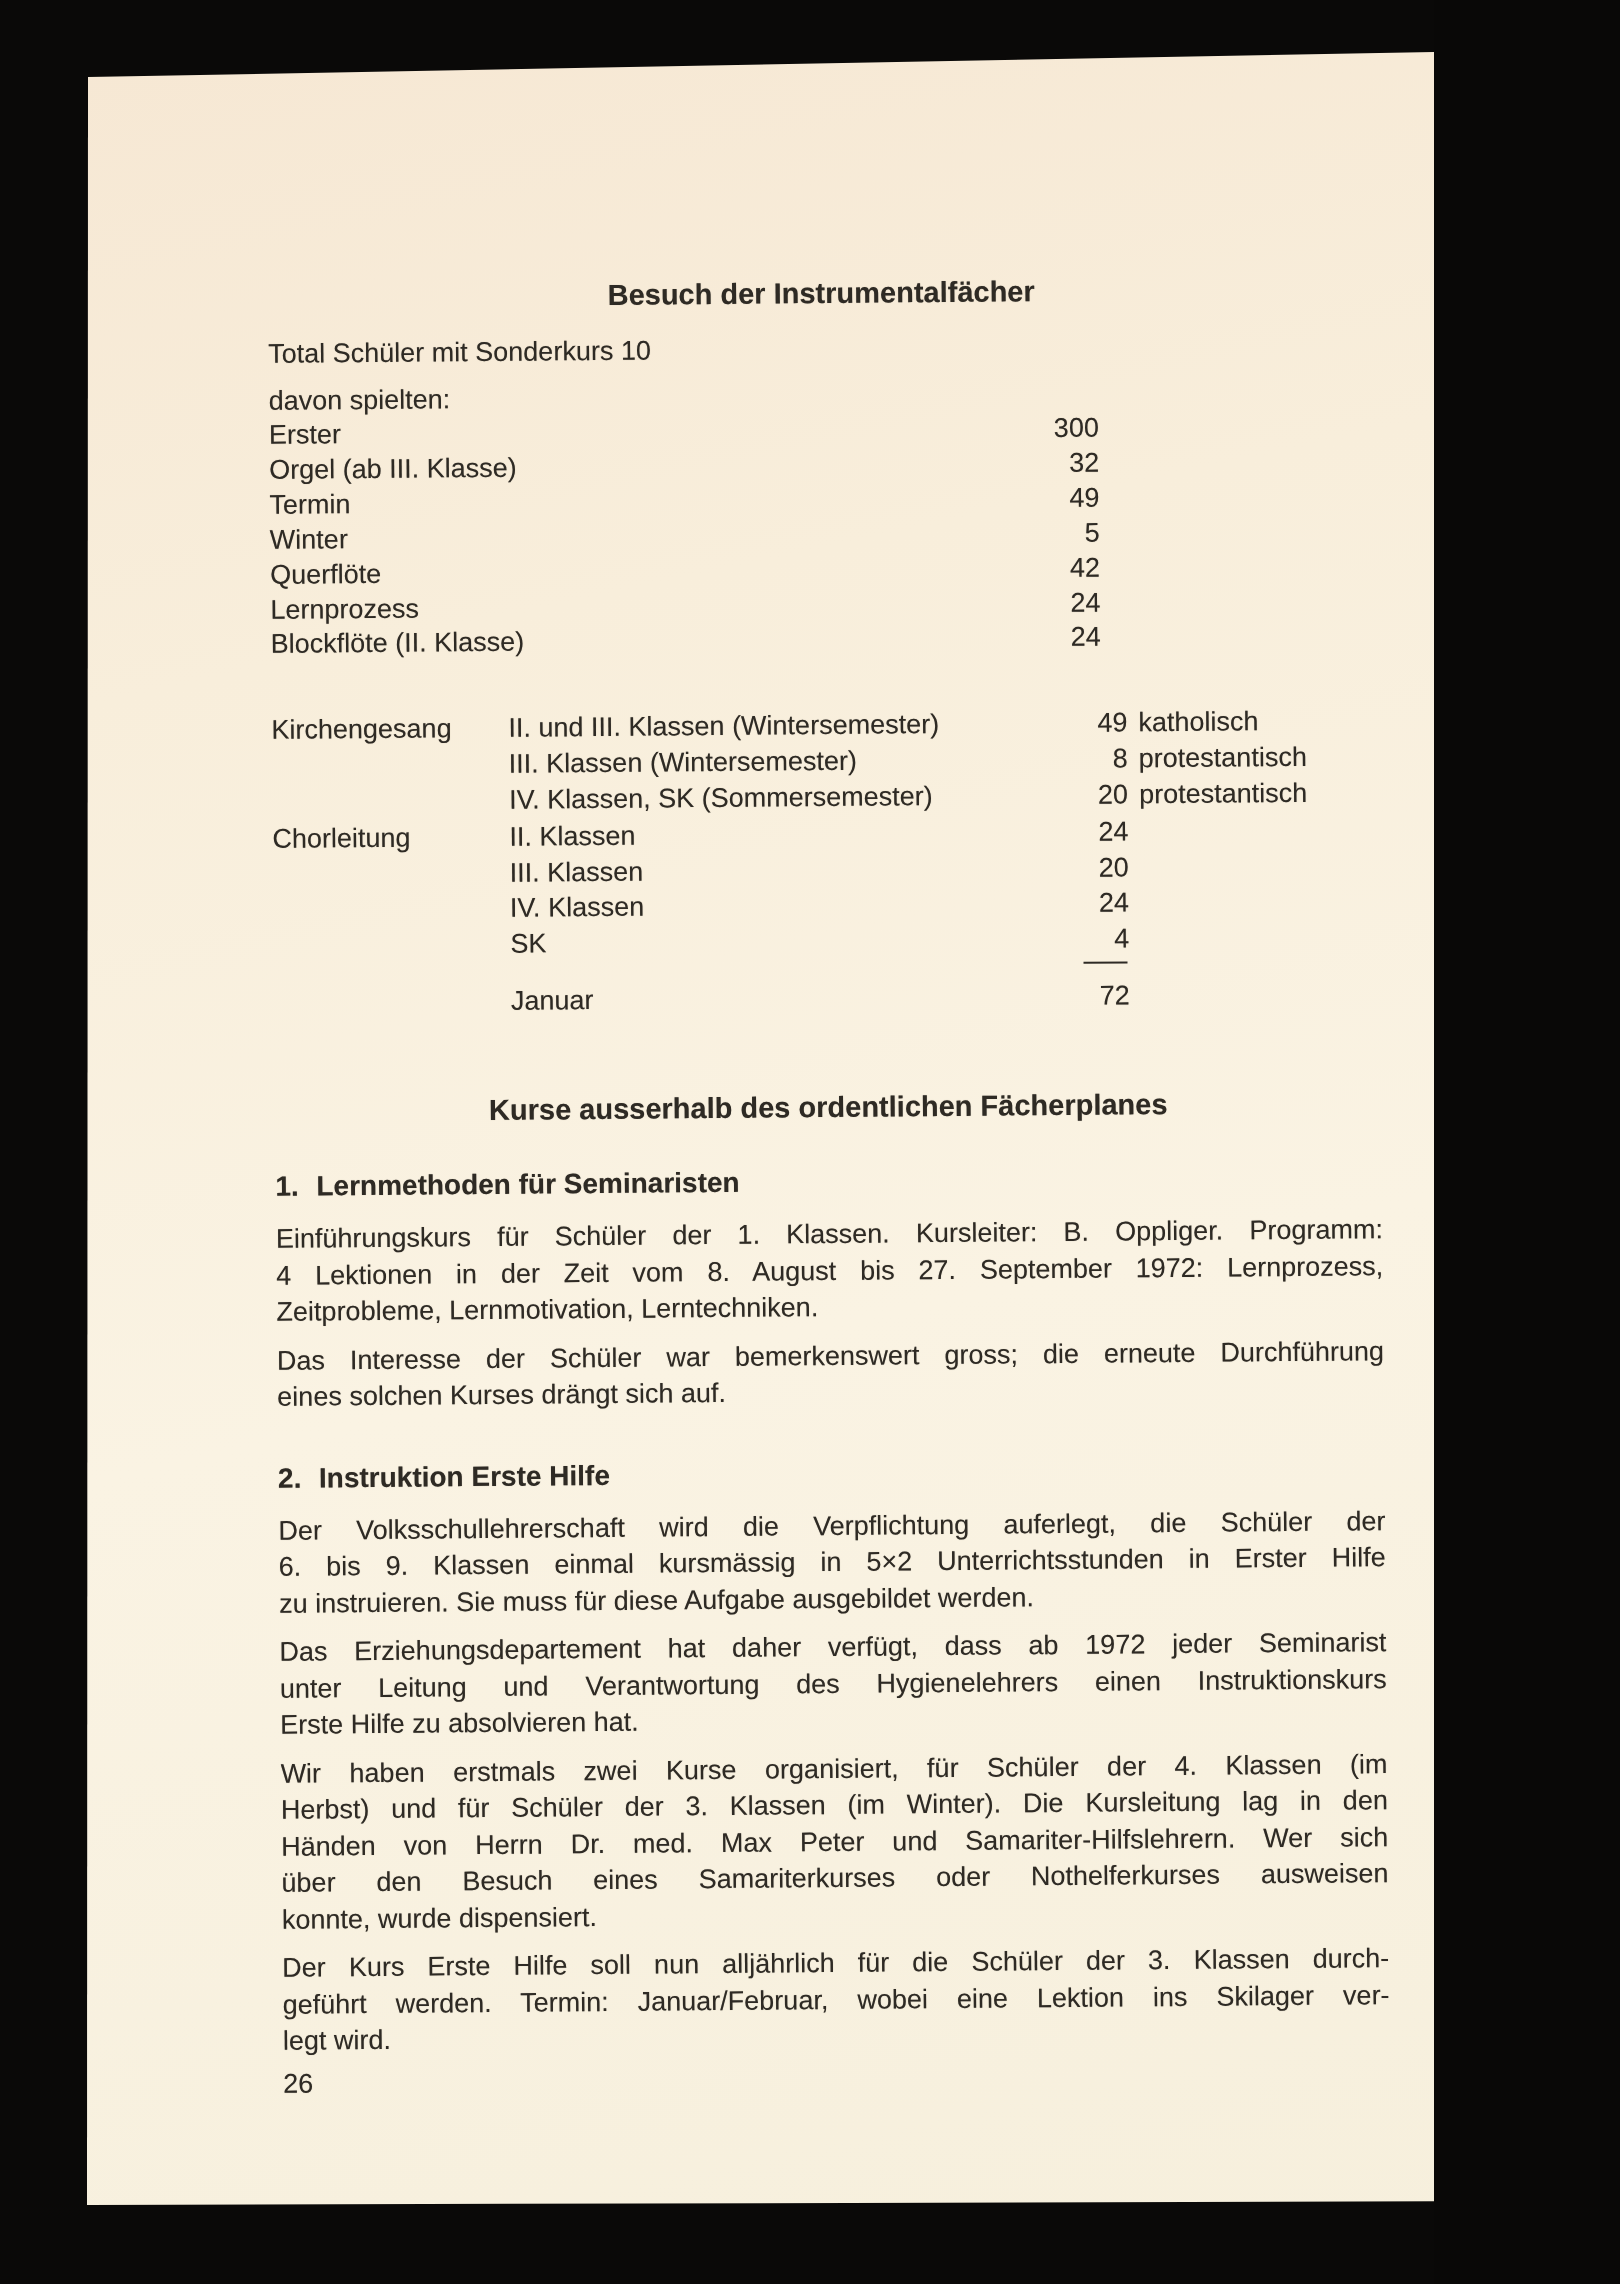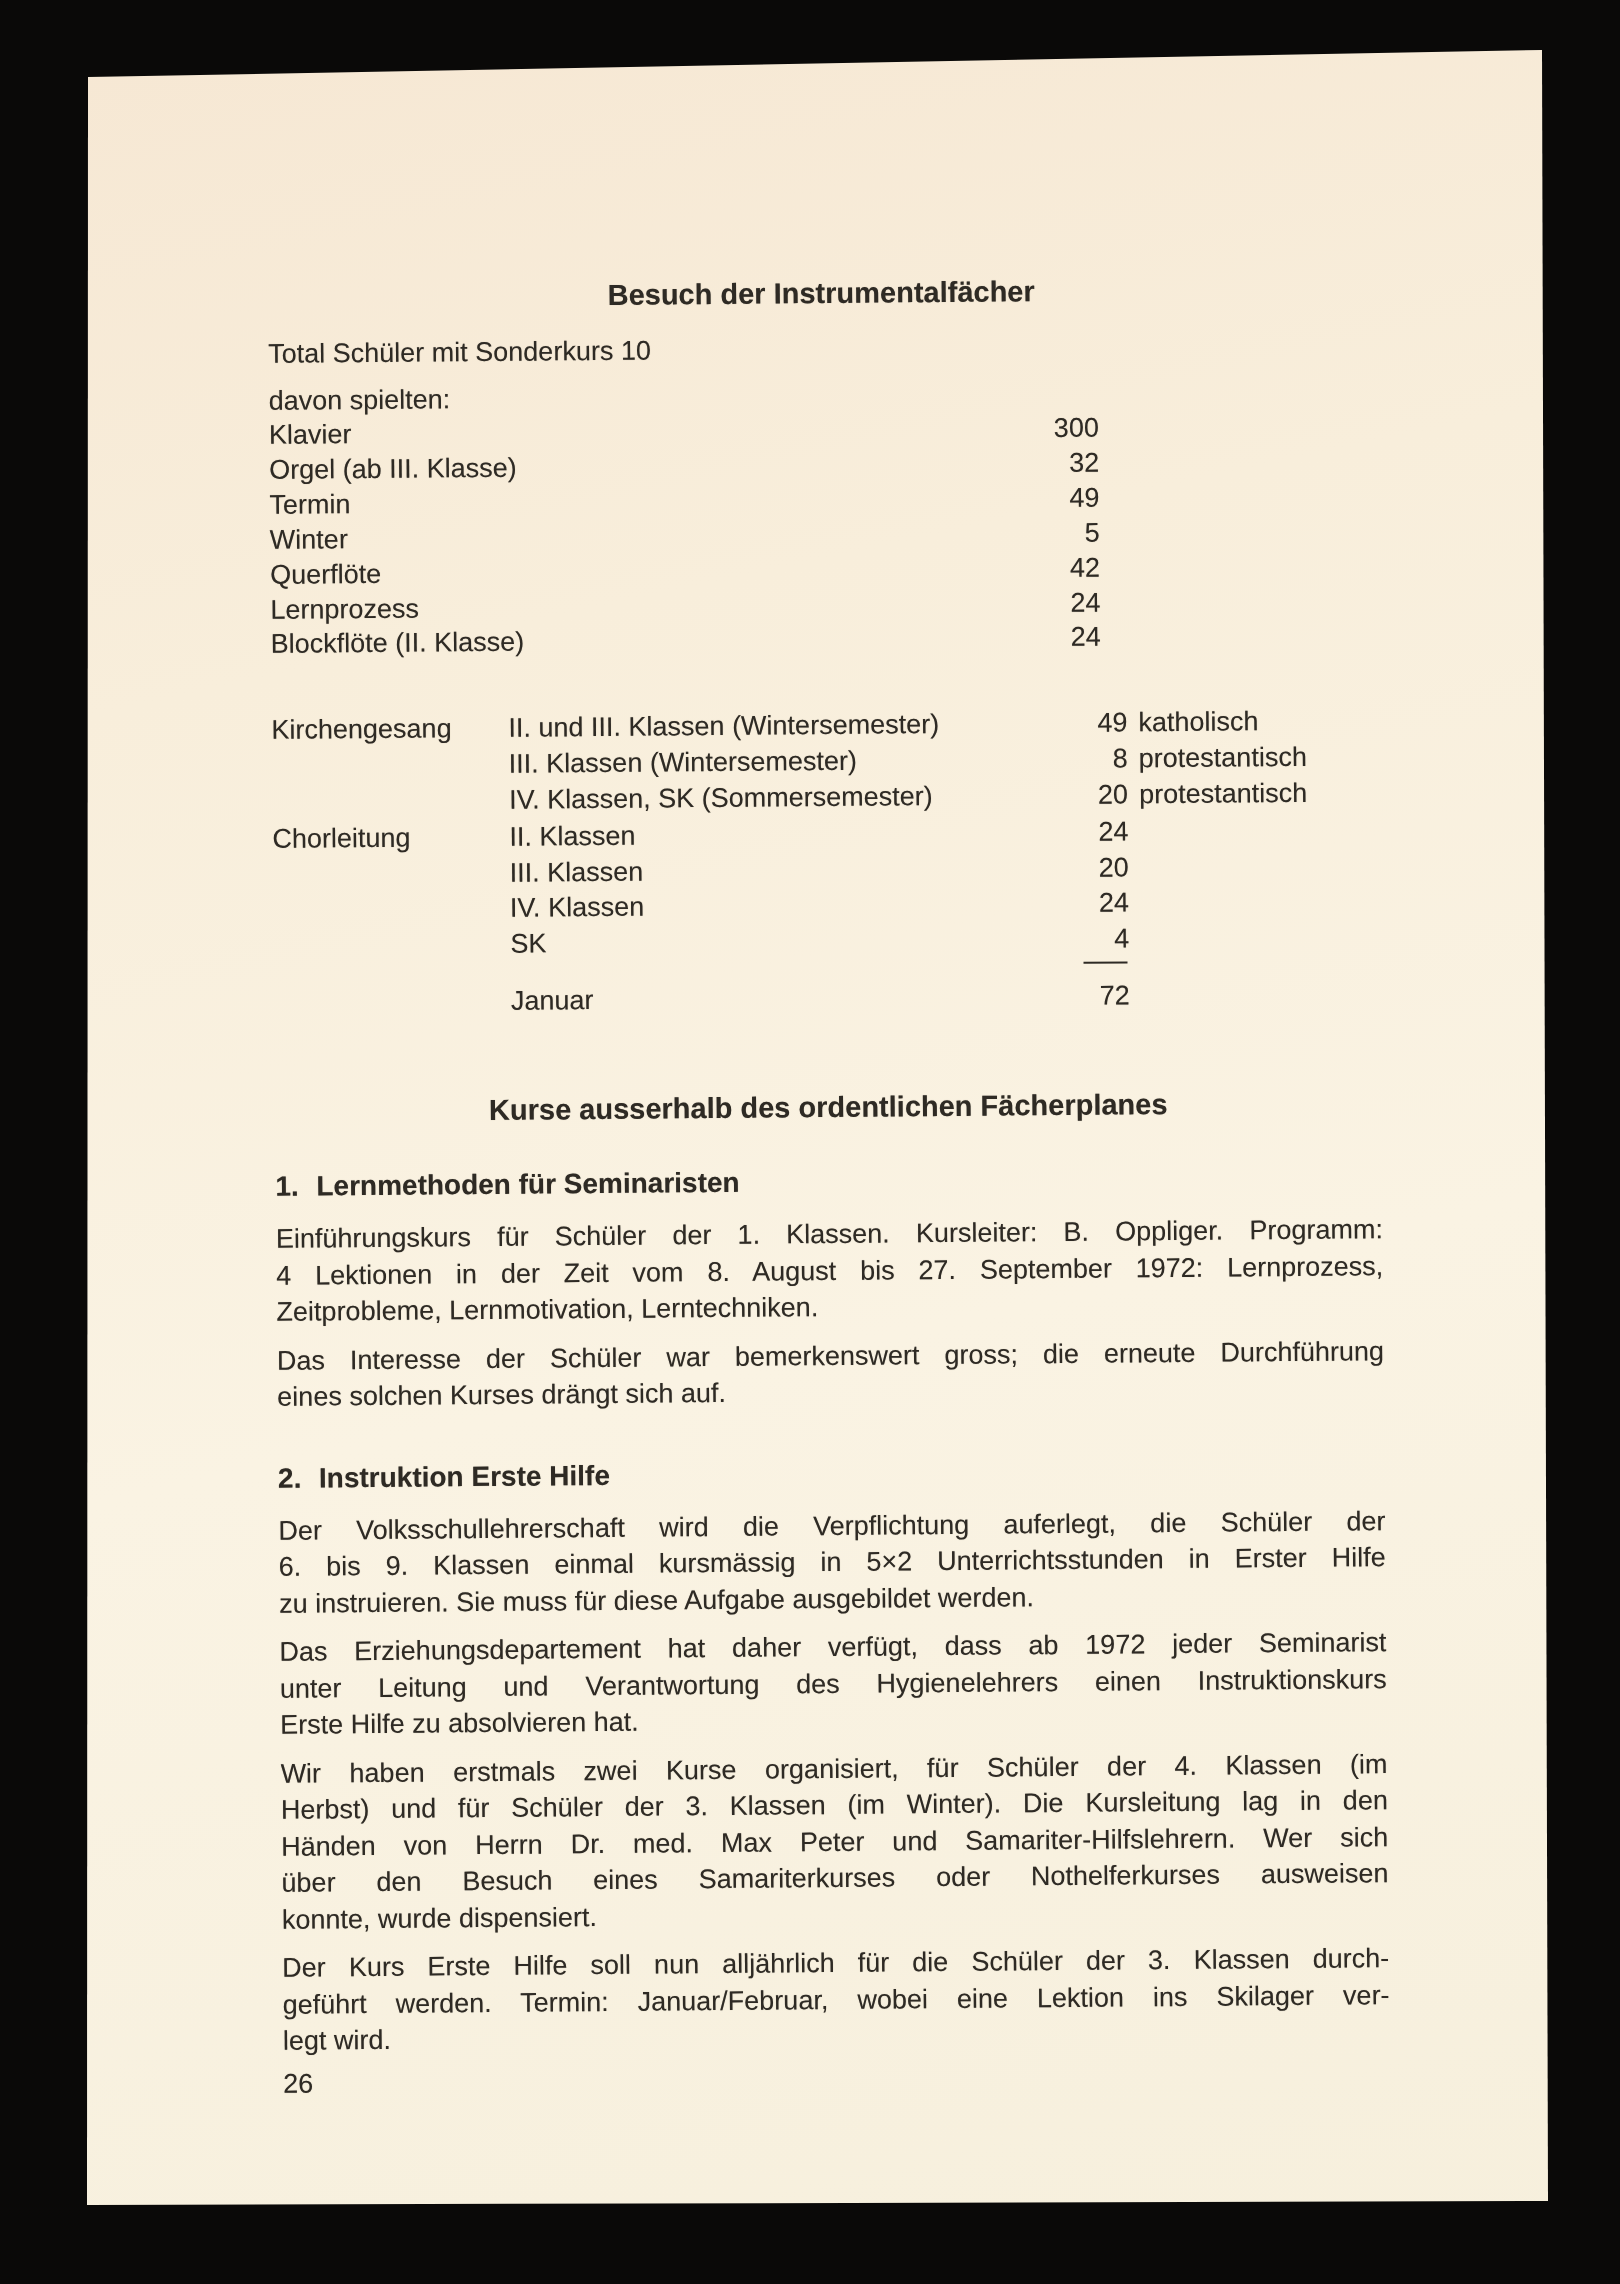--- a/index.html
+++ b/index.html
@@ -1,16 +1,16 @@
 <!DOCTYPE html>
 <html style="font-size:13px"><head>
 <meta charset="utf-8">
 <style>
   html,body{margin:0;padding:0;background:#090807;}
-  .stage{position:relative;width:1620px;height:2284px;background:#0a0908;overflow:hidden;}
+  .stage{position:relative;width:1434px;height:2284px;background:#0a0908;overflow:hidden;}
   .paper{position:absolute;inset:0;
     clip-path:polygon(88px 77px,1542px 50px,1548px 2201px,87px 2205px);
     background:linear-gradient(168deg,#f6e7d3 0%,#f8eedb 28%,#faf3e3 58%,#f6efdc 100%);}
   .content{position:absolute;left:275px;top:0;width:1107px;height:2284px;
     transform:rotate(-0.5deg);transform-origin:553px 1134px;
     font-family:"Liberation Sans",sans-serif;color:#2e2a24;font-size:27px;
     text-shadow:0 0 0.8px rgba(46,42,36,.4);}
   .line{position:absolute;left:0;width:100%;line-height:36px;white-space:nowrap;}
   .just{white-space:normal;text-align:justify;text-align-last:justify;height:37px;overflow:hidden;}
   .center{text-align:center;}
@@ -29,21 +29,21 @@
 
 <div class="stage">
   <div class="paper">
     <div class="content">
 
       <div class="line center bold title" style="top:275px">Besuch der Instrumentalfächer</div>
       <div class="line" style="top:331px">Total Schüler mit Sonderkurs 10</div>
       <div class="line" style="top:378px">davon spielten:</div>
 
       <div class="line" style="top:412px">
-        <span>Klavier</span>
+        <span>Erster</span>
         <span class="num1">300</span>
       </div>
       <div class="line" style="top:447px">
         <span>Orgel (ab III. Klasse)</span>
         <span class="num1">32</span>
       </div>
       <div class="line" style="top:482px">
         <span>Termin</span>
         <span class="num1">49</span>
       </div>

